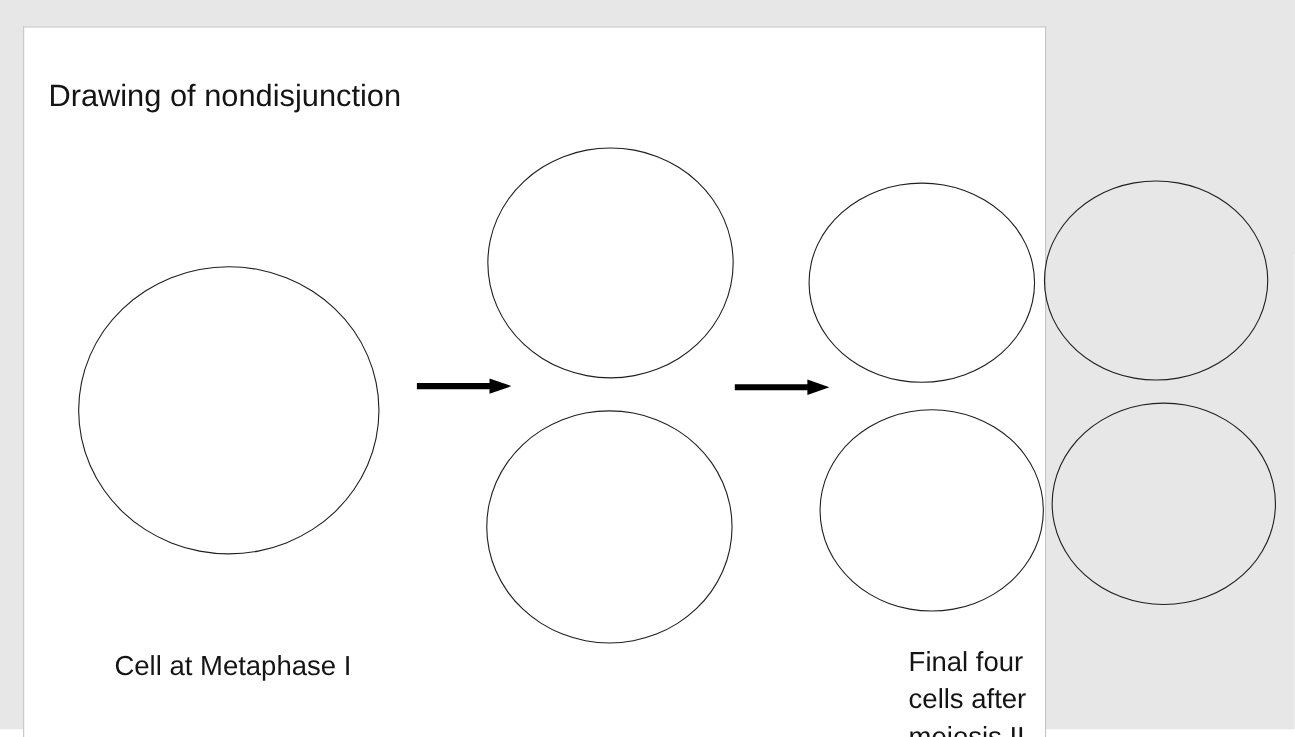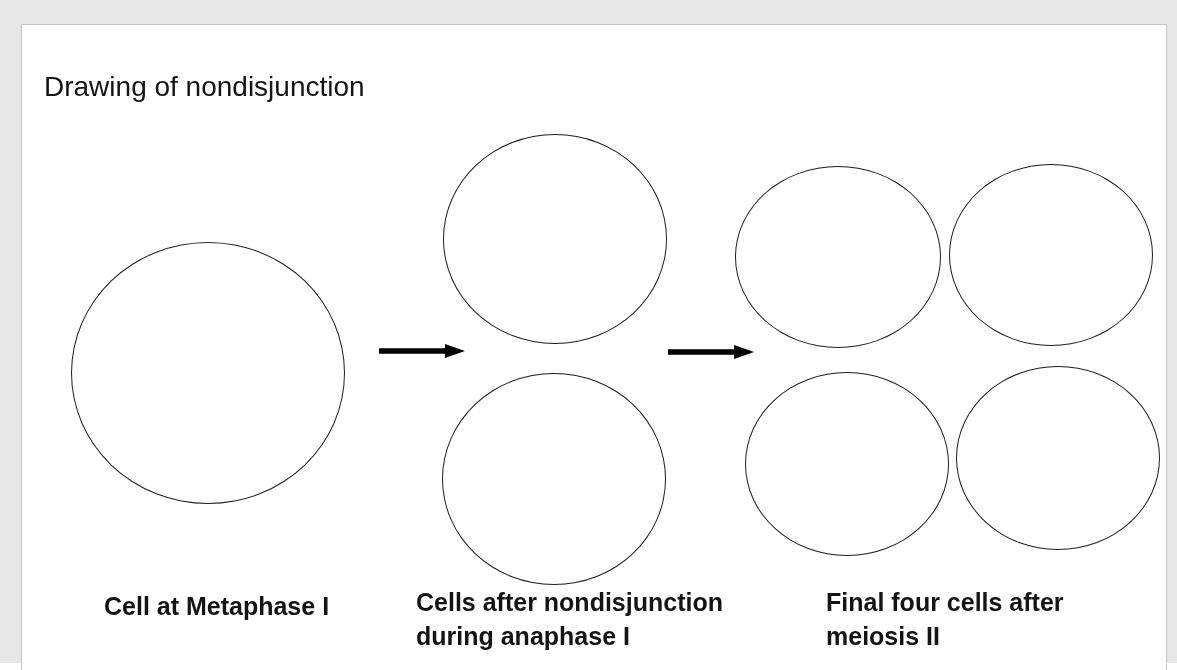--- a/index.html
+++ b/index.html
@@ -14,21 +14,21 @@
   .canvas-bg {
     position: absolute;
     left: 0; top: 0;
     width: 1177px;
     height: 663px;
     background: #e7e7e7;
   }
   .slide {
     position: absolute;
     left: 21px; top: 24px;
-    width: 1146px;
+    width: 930px;
     height: 646px;
     box-sizing: border-box;
     background: #ffffff;
     border: 1px solid #c4c4c4;
     border-bottom: none;
   }
   .slide-title {
     position: absolute;
     left: 22px; top: 44px;
     font-size: 28px;
@@ -55,21 +55,21 @@
     position: absolute;
     width: 92px;
     height: 22px;
   }
   .arrow-1 { left: 354px; top: 315px; }
   .arrow-2 { left: 643px; top: 316px; }
   .caption {
     position: absolute;
     font-size: 25px;
     line-height: 34px;
-    font-weight: 700;
+    font-weight: 400;
     color: #141414;
     white-space: pre-line;
   }
   .caption-1 { left: 82px;  top: 564px; }
   .caption-2 { left: 394px; top: 560px; }
   .caption-3 { left: 804px; top: 560px; }
 </style>
 </head>
 <body>
 
@@ -93,18 +93,16 @@
     <line x1="3" y1="11" x2="70" y2="11" stroke="#000000" stroke-width="5.5"></line>
     <polygon points="69,4 89,11 69,18" fill="#000000"></polygon>
   </svg>
 
   <div class="cell cell-final-1"></div>
   <div class="cell cell-final-2"></div>
   <div class="cell cell-final-3"></div>
   <div class="cell cell-final-4"></div>
 
   <div class="caption caption-1">Cell at Metaphase I</div>
-  <div class="caption caption-2">Cells after nondisjunction
-during anaphase I</div>
   <div class="caption caption-3">Final four cells after
 meiosis II</div>
 
 </div>
 
 </body></html>

